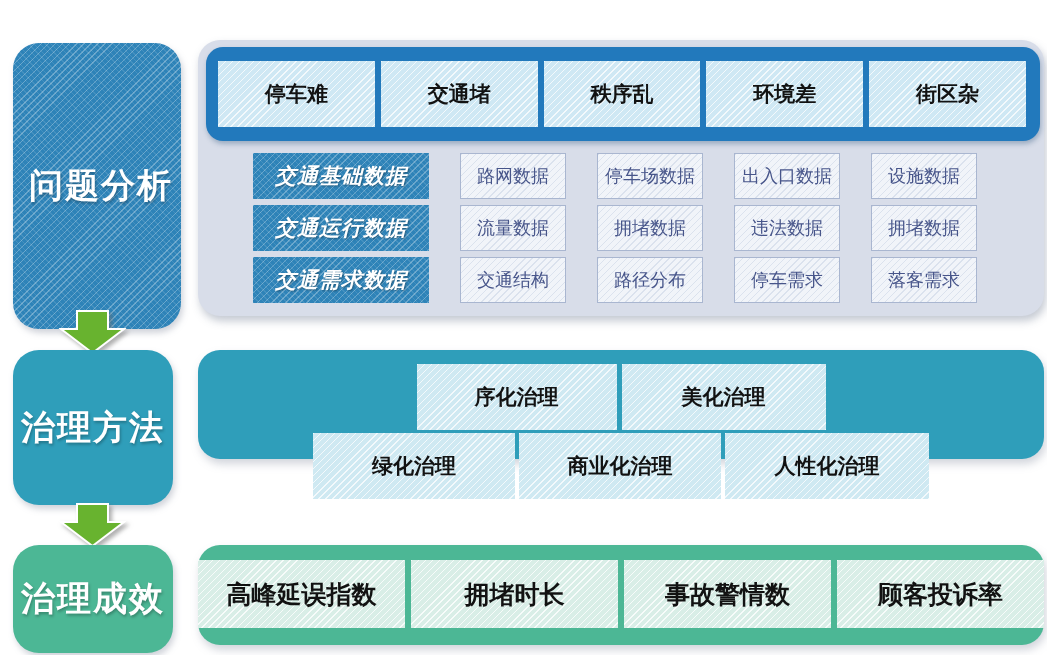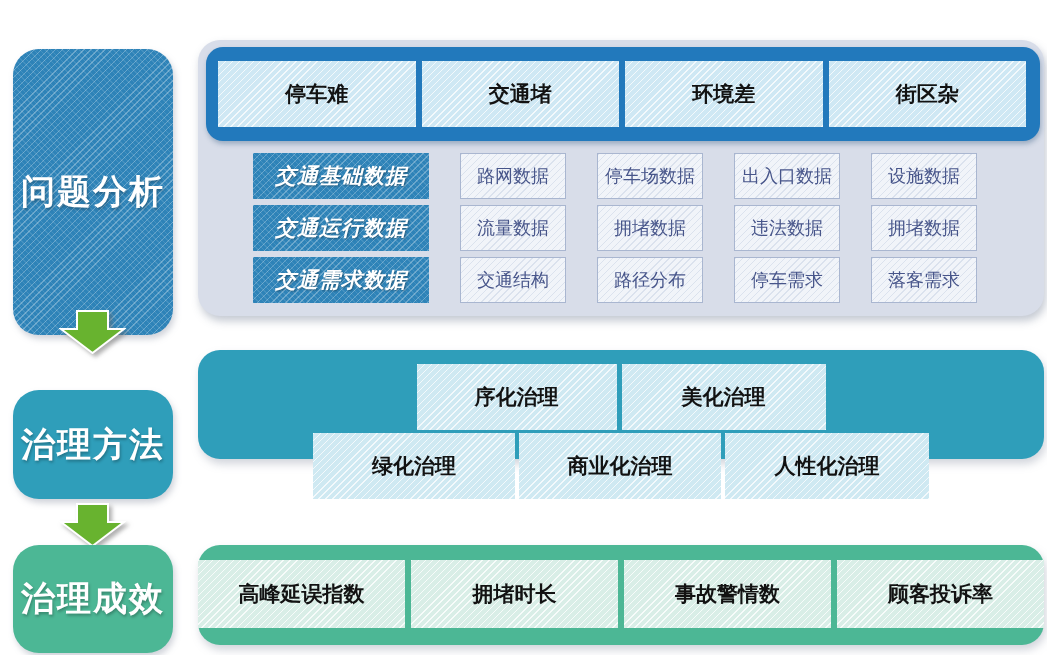--- a/index.html
+++ b/index.html
@@ -29,22 +29,22 @@
   .hatch-green{
     background-color:#d9eee7;
     background-image:repeating-linear-gradient(135deg, rgba(255,255,255,.8) 0px, rgba(255,255,255,.8) 1px, transparent 1px, transparent 5px);
   }
   
   .stage{
     position:absolute;left:13px;width:160px;border-radius:26px;
     display:flex;align-items:center;justify-content:center;
     box-shadow:2px 4px 6px rgba(120,130,150,.35);
   }
-  .stage-1{top:49px;height:286px;}
-  .stage-2{top:350px;height:109px;background:#2f9eba;margin-top:40px;}
+  .stage-1{top:43px;height:286px;padding-left:8px;}
+  .stage-2{top:350px;height:155px;background:#2f9eba;}
   .stage-3{top:545px;height:108px;background:#4cb795;}
   .stage-label{
     color:#ffffff;font-size:34px;font-weight:bold;letter-spacing:2px;white-space:nowrap;
     text-shadow:1px 2px 3px rgba(0,0,0,.28);
   }
   .arrow{
     position:absolute;left:59px;width:67px;height:44px;
     filter:drop-shadow(3px 3px 2px rgba(110,110,110,.55));
   }
   .arrow-1{top:310px;}
@@ -87,21 +87,21 @@
   .m-row-2{top:83px;gap:4px;}
   .m-cell{
     height:66px;display:flex;align-items:center;justify-content:center;
     font-size:21px;font-weight:bold;color:#121212;
   }
   .w200{width:200px;}.w204{width:204px;}.w202{width:202px;}
   
   .e-row{position:absolute;left:0;top:15px;width:100%;display:flex;justify-content:center;gap:6px;}
   .e-cell{
     width:212px;height:68px;display:flex;align-items:center;justify-content:center;
-    font-size:21px;font-weight:bold;color:#121212;
+    font-size:25px;font-weight:bold;color:#121212;
   }
 </style>
 </head>
 <body>
 
 <div class="canvas">
 
   <div class="stage stage-1 hatch-blue">
     <span class="stage-label">问题分析</span>
   </div>
@@ -120,20 +120,21 @@
 
   <div class="stage stage-3">
     <span class="stage-label">治理成效</span>
   </div>
 
   <div class="panel panel-1">
 
     <div class="problems-bar">
       <div class="problem-cell hatch-lblue">停车难</div>
       <div class="problem-cell hatch-lblue">交通堵</div>
+      <div class="problem-cell hatch-lblue">秩序乱</div>
       <div class="problem-cell hatch-lblue">环境差</div>
       <div class="problem-cell hatch-lblue">街区杂</div>
     </div>
 
     <div class="data-grid">
 
       <div class="cat-cell hatch-blue">交通基础数据</div>
       <div class="data-cell hatch-white">路网数据</div>
       <div class="data-cell hatch-white">停车场数据</div>
       <div class="data-cell hatch-white">出入口数据</div>

